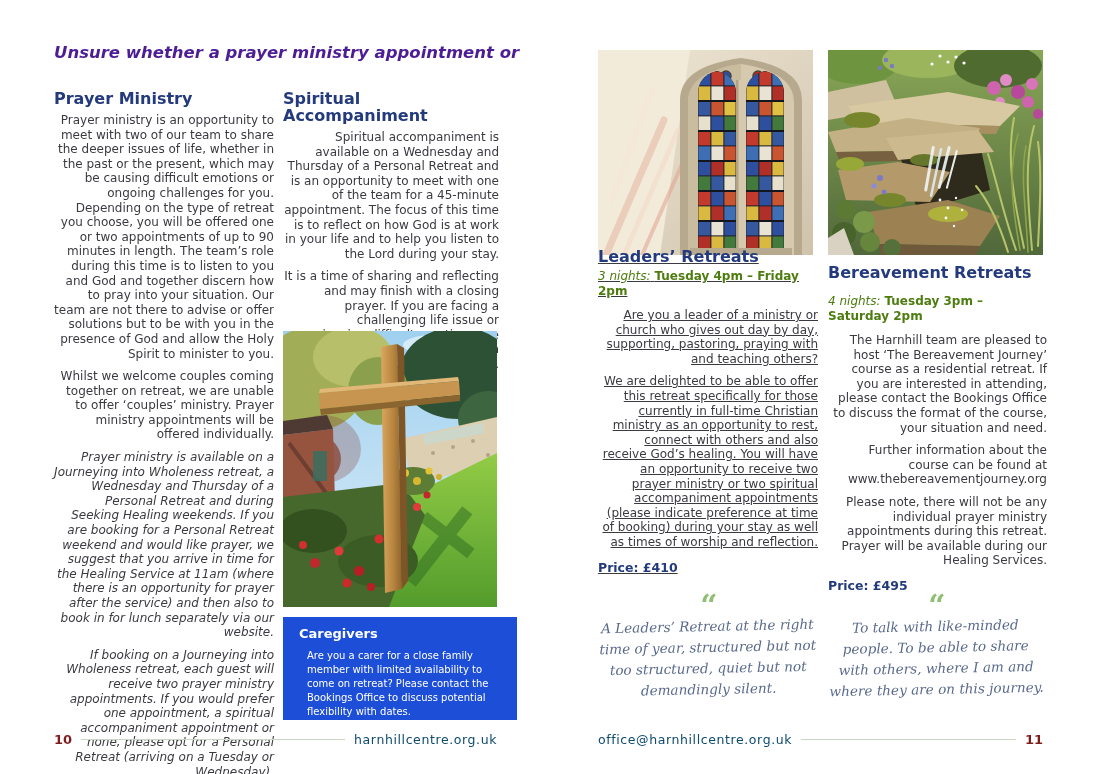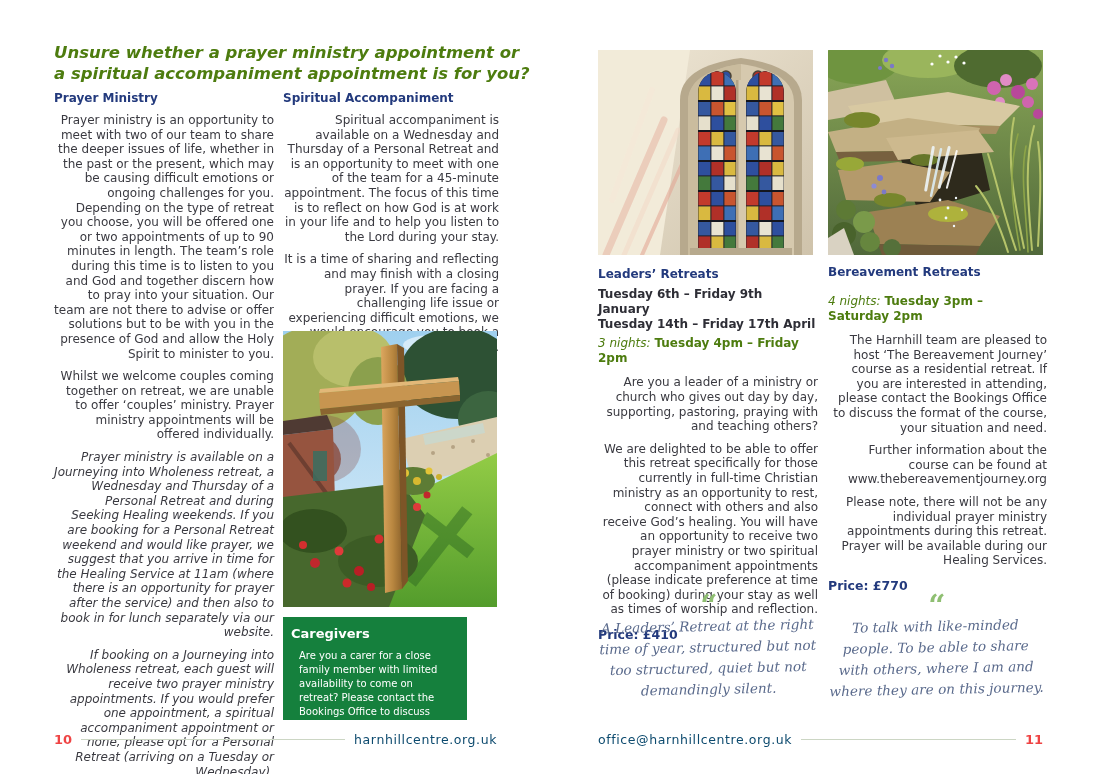--- a/index.html
+++ b/index.html
@@ -5,65 +5,64 @@
   html,body{margin:0;padding:0;background:#ffffff;}
   *{box-sizing:border-box;}
   .spread{
     position:relative;width:1095px;height:774px;background:#ffffff;
     font-family:"DejaVu Sans","Liberation Sans",sans-serif;color:#3a3a41;overflow:hidden;
   }
   .abs{position:absolute;}
   
   .main-title{
     left:54px;top:42px;width:480px;
-    font-size:16.5px;font-weight:bold;font-style:italic;color:#4d7c0f;line-height:21px;
-  }
-  .h2{font-size:12px;font-weight:bold;color:#233a7d;margin:0 0 6px 0;line-height:17px;}
+    font-size:16.5px;font-weight:bold;font-style:italic;color:#4c1d95;line-height:21px;
+  }
+  .h2{font-size:16px;font-weight:bold;color:#233a7d;margin:0 0 6px 0;line-height:17px;}
   .body-col p{font-size:12px;line-height:14.6px;margin:0 0 8px 0;text-align:right;}
   .body-col p.it{font-style:italic;}
   .dates{font-size:12px;font-weight:bold;color:#2e2e36;line-height:14.8px;margin:0 0 5px 0;}
   .nights{font-size:12px;line-height:15px;margin:0 0 9px 0;color:#4d7c0f;}
   .nights .lbl{font-style:italic;}
   .nights .val{font-weight:bold;}
   .price{font-size:12.5px;font-weight:bold;color:#233a7d;margin:10px 0 0 0;}
   
   .caregivers{
-    left:283px;top:617px;width:184px;height:103px;background:#15803d;color:#ffffff;
-    padding:9px 12px 8px 8px;
+    left:283px;top:617px;width:234px;height:103px;background:#1d4ed8;color:#ffffff;
+    padding:9px 12px 8px 16px;
   }
   .caregivers h3{margin:0 0 4px 0;font-size:13px;line-height:15px;font-weight:bold;}
   .caregivers p{margin:8px;font-size:10px;line-height:14px;}
   
   .photo{display:block;}
   
   .quote{width:220px;text-align:center;}
   .qmark{
     font-family:"DejaVu Serif","Liberation Serif",serif;font-weight:bold;
     color:#8fbf72;font-size:30px;line-height:16px;height:18px;letter-spacing:-2px;
   }
   .qtext{
     font-family:"DejaVu Serif","Liberation Serif",serif;font-style:italic;
     color:#5a6a8c;font-size:13.6px;line-height:21px;transform:rotate(-1.2deg);
   }
   
   .footer{display:flex;align-items:center;height:16px;}
   .footer .rule{flex:1;height:1px;background:#ccd6c4;margin:0 9px;}
-  .pageno{font-size:13px;font-weight:bold;color:#ef4444;}
+  .pageno{font-size:13px;font-weight:bold;color:#7f1d1d;}
   .footurl{font-size:12.5px;color:#0c4a6e;letter-spacing:0.6px;}
   .footer-left{left:54px;top:731px;width:443px;}
   .footer-right{left:598px;top:731px;width:445px;}
 </style>
 </head>
 <body>
 
 <div class="spread">
 
   <div class="abs main-title">
     <div>Unsure whether a prayer ministry appointment or</div>
-    <div>a spiritual accompaniment appointment is for you?</div>
   </div>
 
   <div class="abs body-col" style="left:54px;top:90px;width:220px;">
     <div class="h2">Prayer Ministry</div>
     <p>Prayer ministry is an opportunity to meet with two of our team to share the deeper issues of life, whether in the past or the present, which may be causing difficult emotions or ongoing challenges for you. Depending on the type of retreat you choose, you will be offered one or two appointments of up to 90 minutes in length. The team’s role during this time is to listen to you and God and together discern how to pray into your situation. Our team are not there to advise or offer solutions but to be with you in the presence of God and allow the Holy Spirit to minister to you.</p>
     <p>Whilst we welcome couples coming together on retreat, we are unable to offer ‘couples’ ministry. Prayer ministry appointments will be offered individually.</p>
     <p class="it">Prayer ministry is available on a Journeying into Wholeness retreat, a Wednesday and Thursday of a Personal Retreat and during Seeking Healing weekends. If you are booking for a Personal Retreat weekend and would like prayer, we suggest that you arrive in time for the Healing Service at 11am (where there is an opportunity for prayer after the service) and then also to book in for lunch separately via our website.</p>
     <p class="it">If booking on a Journeying into Wholeness retreat, each guest will receive two prayer ministry appointments. If you would prefer one appointment, a spiritual accompaniment appointment or none, please opt for a Personal Retreat (arriving on a Tuesday or Wednesday).</p>
   </div>
 
@@ -340,45 +339,41 @@
         <path d="M210,196 C212,156 214,120 210,92"></path>
         <path d="M180,202 C170,170 158,148 148,136"></path>
       </g>
       <g fill="none" stroke="#8da448" stroke-width="1.6" stroke-linecap="round">
         <path d="M192,200 C184,156 180,120 190,84"></path>
         <path d="M200,202 C198,160 192,124 198,96"></path>
       </g>
     </svg>
   </div>
 
-  <div class="abs body-col" style="left:598px;top:266px;width:220px;">
+  <div class="abs body-col" style="left:598px;top:248px;width:220px;text-decoration:underline;">
     <div class="h2" style="margin-bottom:4px;">Leaders’ Retreats</div>
-    <div class="dates">
-      <div>Tuesday 6th – Friday 9th January</div>
-      <div>Tuesday 14th – Friday 17th April</div>
-    </div>
     <div class="nights">
       <span class="lbl">3 nights:</span>
       <span class="val">Tuesday 4pm – Friday 2pm</span>
     </div>
     <p>Are you a leader of a ministry or church who gives out day by day, supporting, pastoring, praying with and teaching others?</p>
     <p>We are delighted to be able to offer this retreat specifically for those currently in full-time Christian ministry as an opportunity to rest, connect with others and also receive God’s healing. You will have an opportunity to receive two prayer ministry or two spiritual accompaniment appointments (please indicate preference at time of booking) during your stay as well as times of worship and reflection.</p>
     <div class="price">Price: £410</div>
   </div>
 
   <div class="abs body-col" style="left:828px;top:264px;width:219px;">
     <div class="h2" style="margin-bottom:13px;">Bereavement Retreats</div>
     <div class="nights">
       <span class="lbl">4 nights:</span>
       <span class="val">Tuesday 3pm – Saturday 2pm</span>
     </div>
     <p>The Harnhill team are pleased to host ‘The Bereavement Journey’ course as a residential retreat. If you are interested in attending, please contact the Bookings Office to discuss the format of the course, your situation and need.</p>
     <p>Further information about the course can be found at www.thebereavementjourney.org</p>
     <p>Please note, there will not be any individual prayer ministry appointments during this retreat. Prayer will be available during our Healing Services.</p>
-    <div class="price">Price: £770</div>
+    <div class="price">Price: £495</div>
   </div>
 
   <div class="abs quote" style="left:598px;top:598px;">
     <div class="qmark">“</div>
     <div class="qtext">A Leaders’ Retreat at the right time of year, structured but not too structured, quiet but not demandingly silent.</div>
   </div>
   <div class="abs quote" style="left:826px;top:598px;">
     <div class="qmark">“</div>
     <div class="qtext">To talk with like-minded people. To be able to share with others, where I am and where they are on this journey.</div>
   </div>

